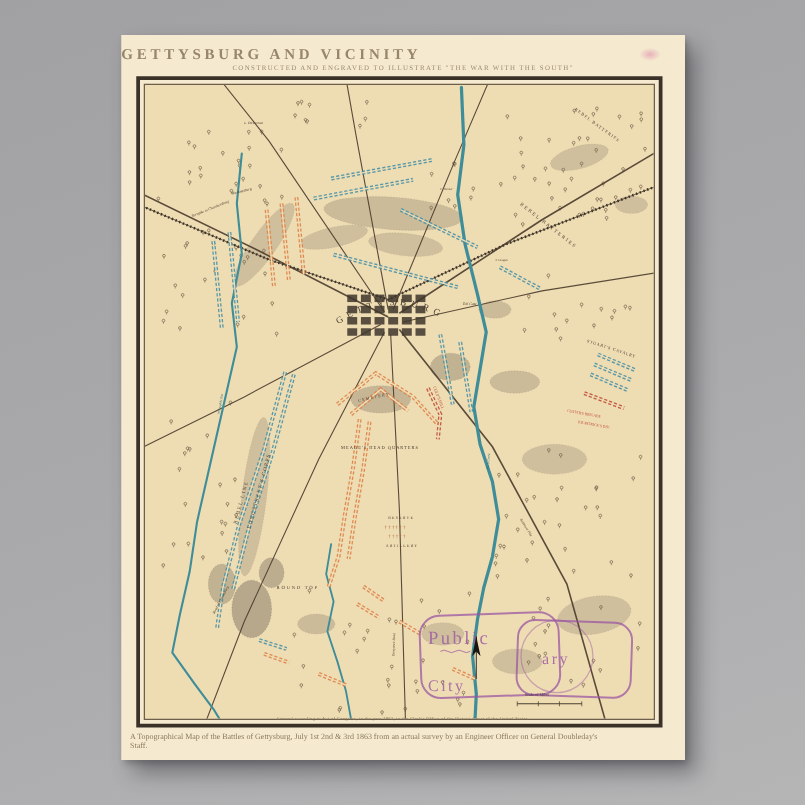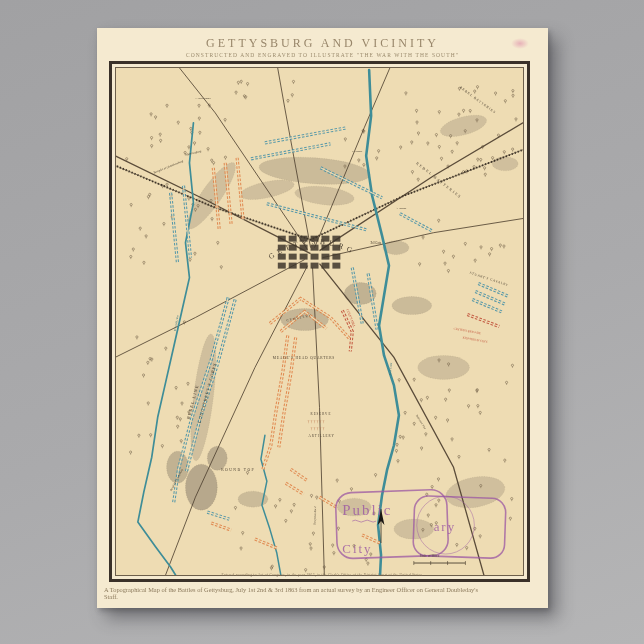--- a/index.html
+++ b/index.html
@@ -7,22 +7,22 @@
     width:644px;height:644px;position:relative;overflow:hidden;
     background:linear-gradient(160deg,#a1a1a3 0%,#aaaaac 55%,#b5b5b6 100%);
     font-family:"Liberation Serif",serif;
   }
   .poster{
     position:absolute;left:97px;top:28px;width:451px;height:580px;
     background:#f5ead0;
     box-shadow:9px 10px 16px rgba(45,45,50,.45), 2px 3px 5px rgba(45,45,50,.30);
   }
   .map-title{
-    position:absolute;top:8px;left:0;right:0;text-align:center;
-    font-size:12px;font-weight:normal;letter-spacing:3px;color:#98866a;
+    position:absolute;top:8px;left:0;right:0;text-align:left;
+    font-size:12px;font-weight:bold;letter-spacing:3px;color:#98866a;
   }
   .map-subtitle{
     position:absolute;top:24px;left:0;right:0;text-align:center;
     font-size:5.5px;letter-spacing:1.1px;color:#9a8a6c;
   }
   .pink-smudge{
     position:absolute;top:10px;left:414px;width:18px;height:11px;border-radius:50%;
     background:radial-gradient(ellipse at center,#e4a3b2 0%,rgba(228,163,178,0) 70%);
     opacity:.8;
   }

